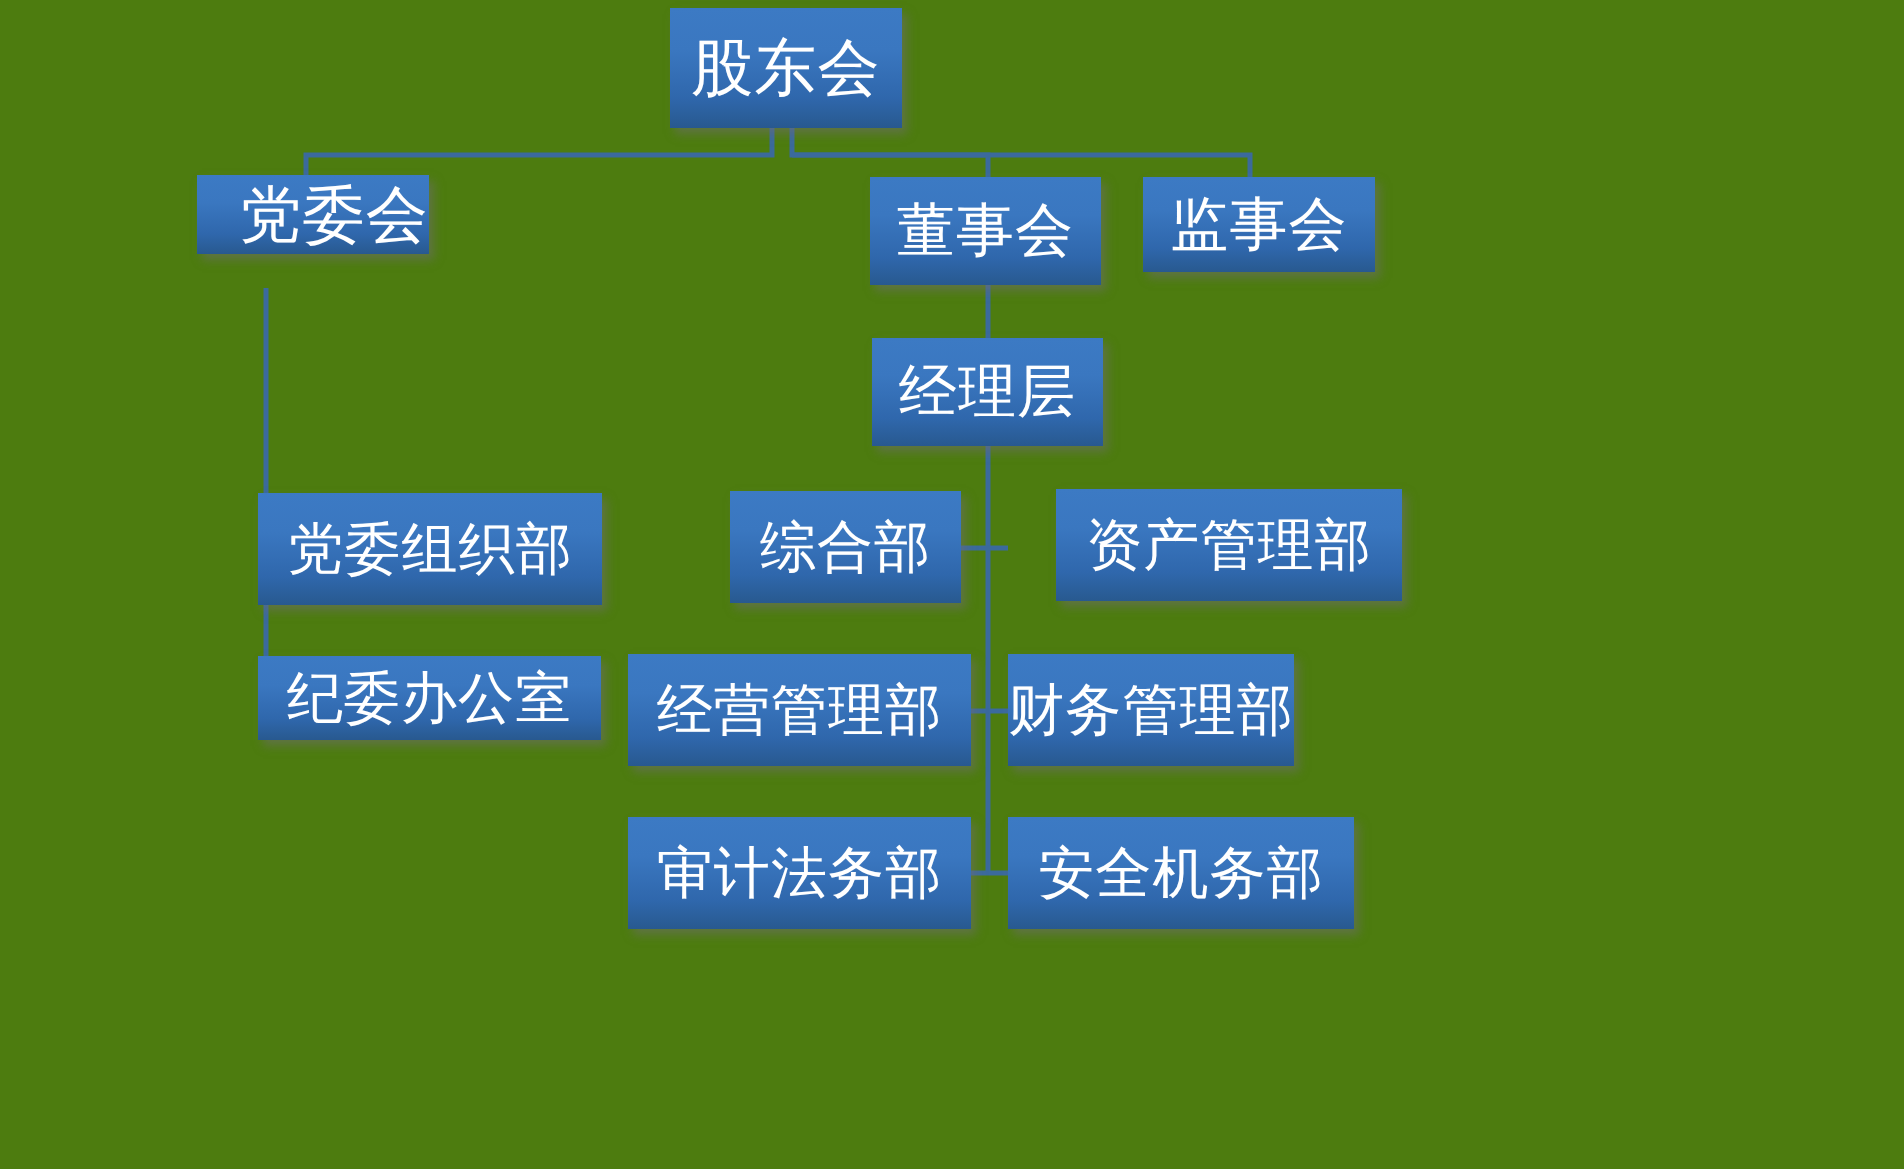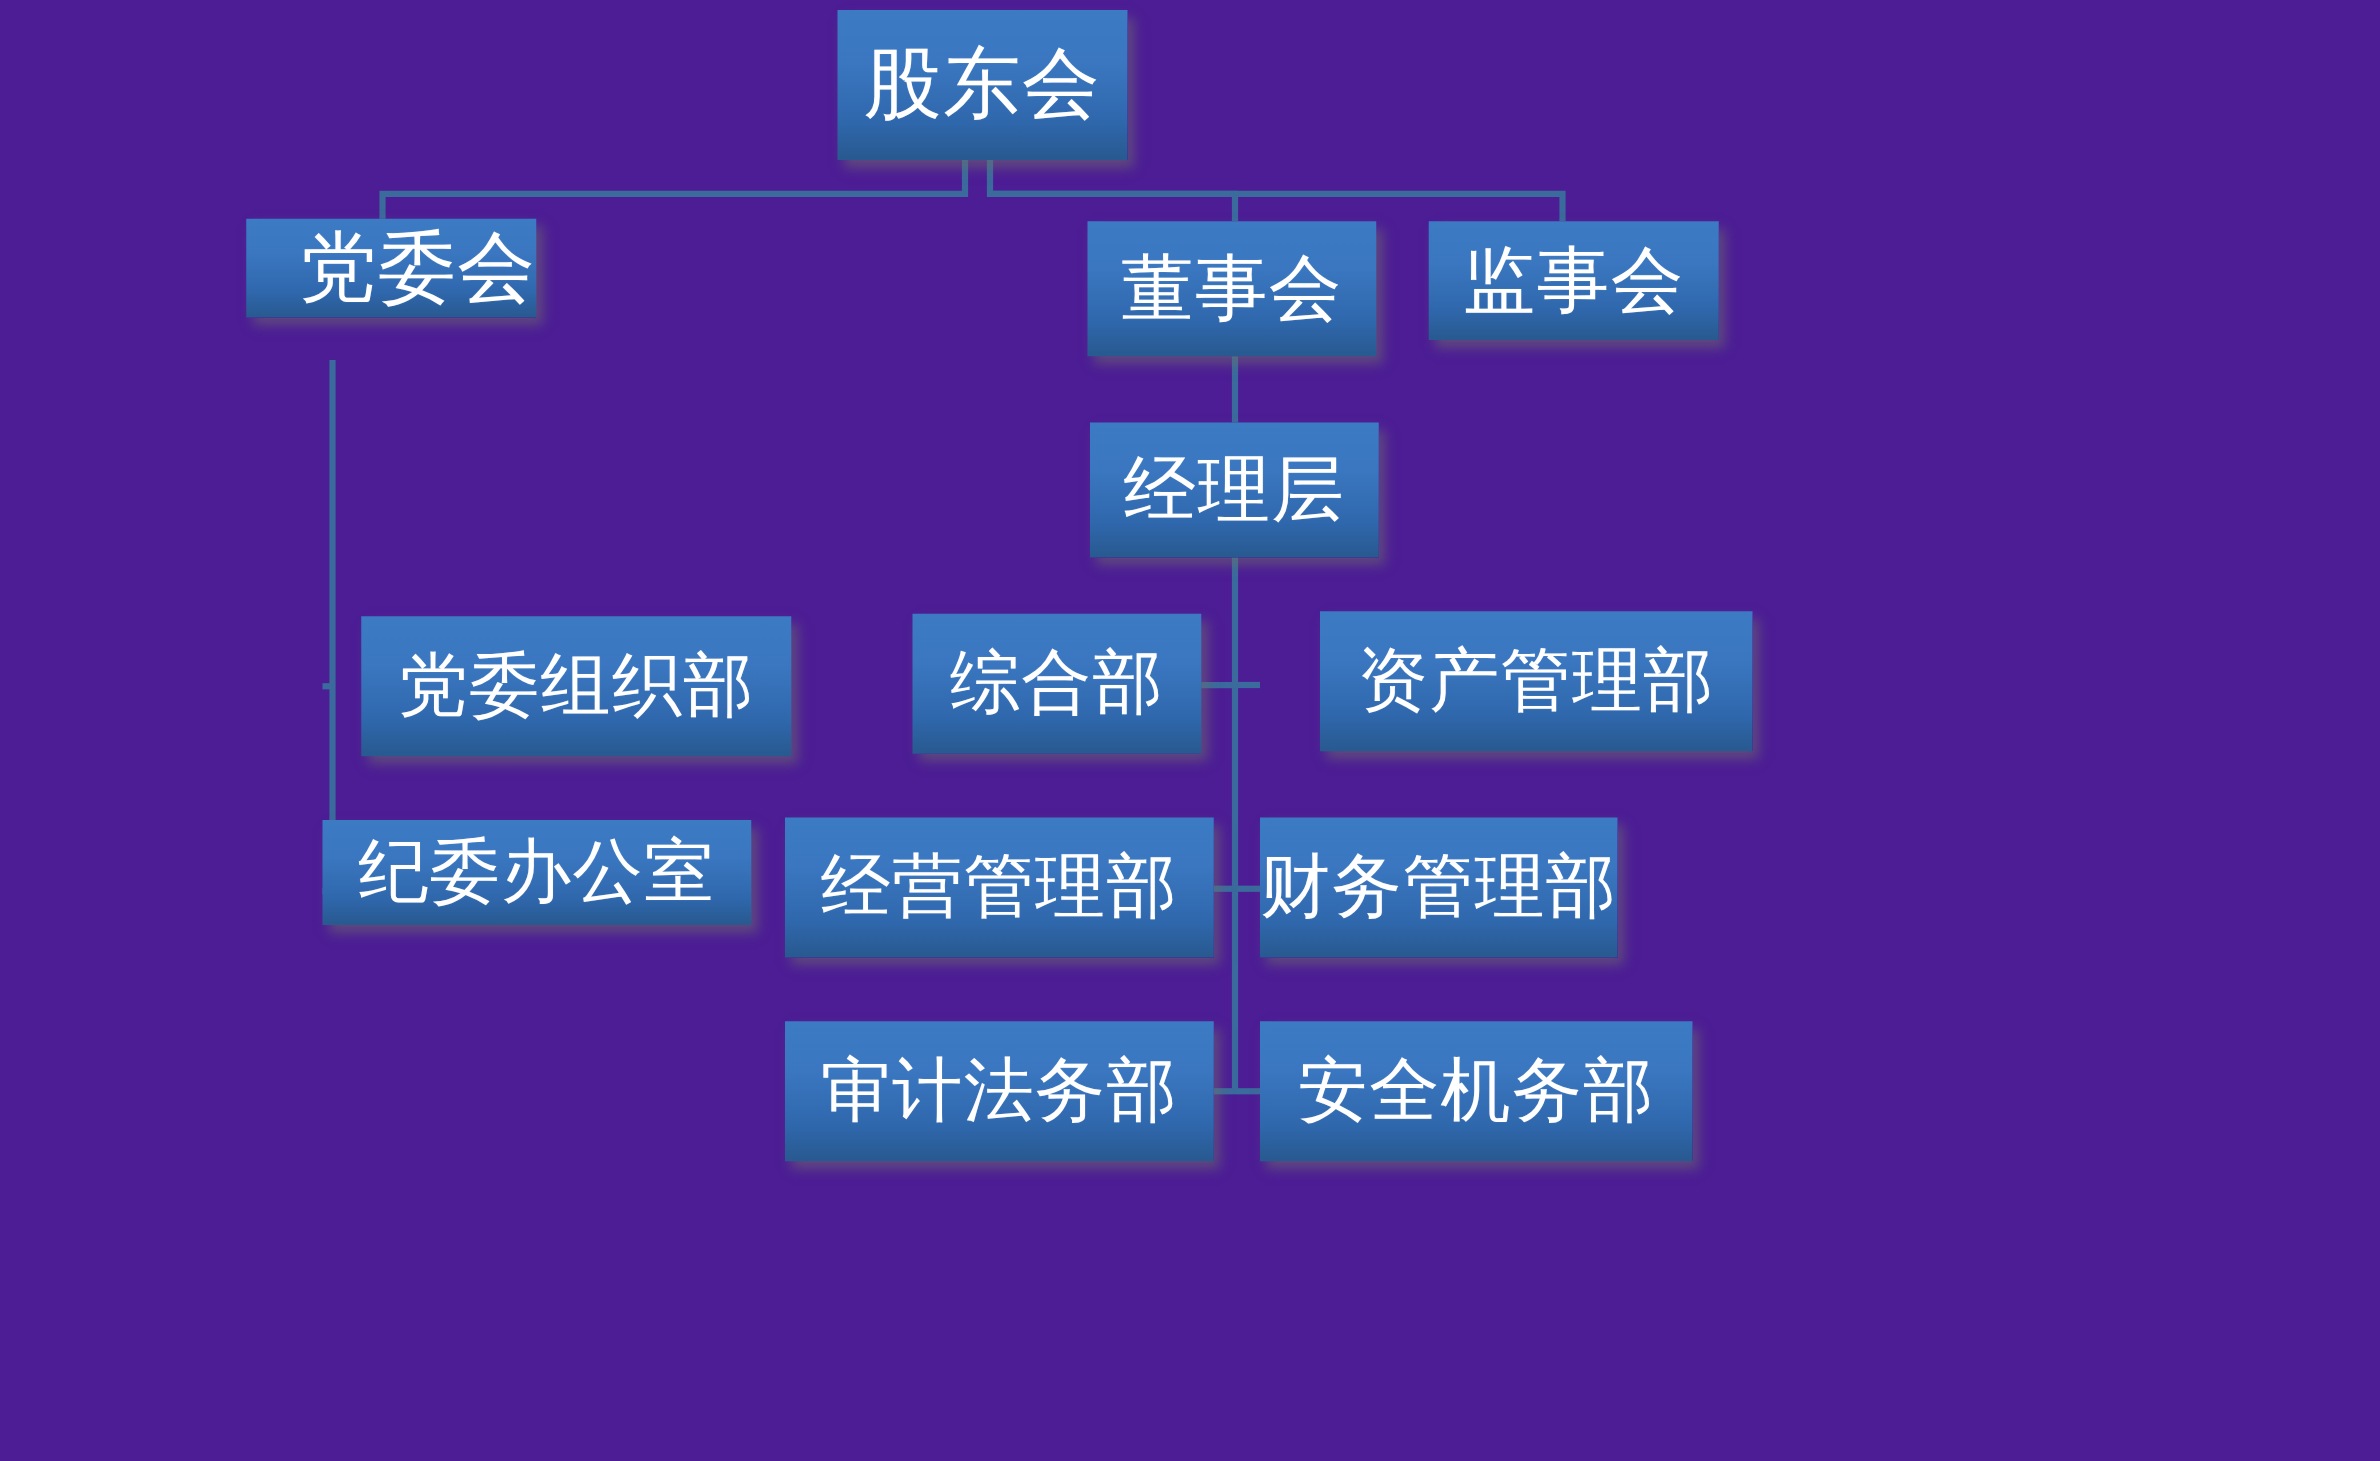--- a/index.html
+++ b/index.html
@@ -8,21 +8,21 @@
     padding: 0;
     background: #ffffff;
   }
   body {
     font-family: "Liberation Serif", "DejaVu Serif", serif;
   }
   #chart-canvas {
     position: relative;
     width: 1904px;
     height: 1169px;
-    background: #4c1d95;
+    background: #4d7c0f;
     overflow: hidden;
   }
   
   #connector-layer {
     position: absolute;
     left: 0;
     top: 0;
     width: 1904px;
     height: 1169px;
     pointer-events: none;
@@ -87,21 +87,21 @@
       </div>
       <div class="org-box" style="left: 870px; top: 177px; width: 231px; height: 108px; font-size: 58px;">
         <span class="box-label">董事会</span>
       </div>
       <div class="org-box" style="left: 1143px; top: 177px; width: 232px; height: 95px; font-size: 58px;">
         <span class="box-label">监事会</span>
       </div>
       <div class="org-box" style="left: 872px; top: 338px; width: 231px; height: 108px; font-size: 58px;">
         <span class="box-label">经理层</span>
       </div>
-      <div class="org-box" style="left: 258px; top: 493px; width: 344px; height: 112px; font-size: 56px; margin-left: 31px;">
+      <div class="org-box" style="left: 258px; top: 493px; width: 344px; height: 112px; font-size: 56px;">
         <span class="box-label">党委组织部</span>
       </div>
       <div class="org-box" style="left: 730px; top: 491px; width: 231px; height: 112px; font-size: 56px;">
         <span class="box-label">综合部</span>
       </div>
       <div class="org-box" style="left: 1008px; top: 489px; width: 346px; height: 112px; font-size: 56px; margin-left: 48px;">
         <span class="box-label">资产管理部</span>
       </div>
       <div class="org-box" style="left: 258px; top: 656px; width: 343px; height: 84px; font-size: 56px;">
         <span class="box-label">纪委办公室</span>

